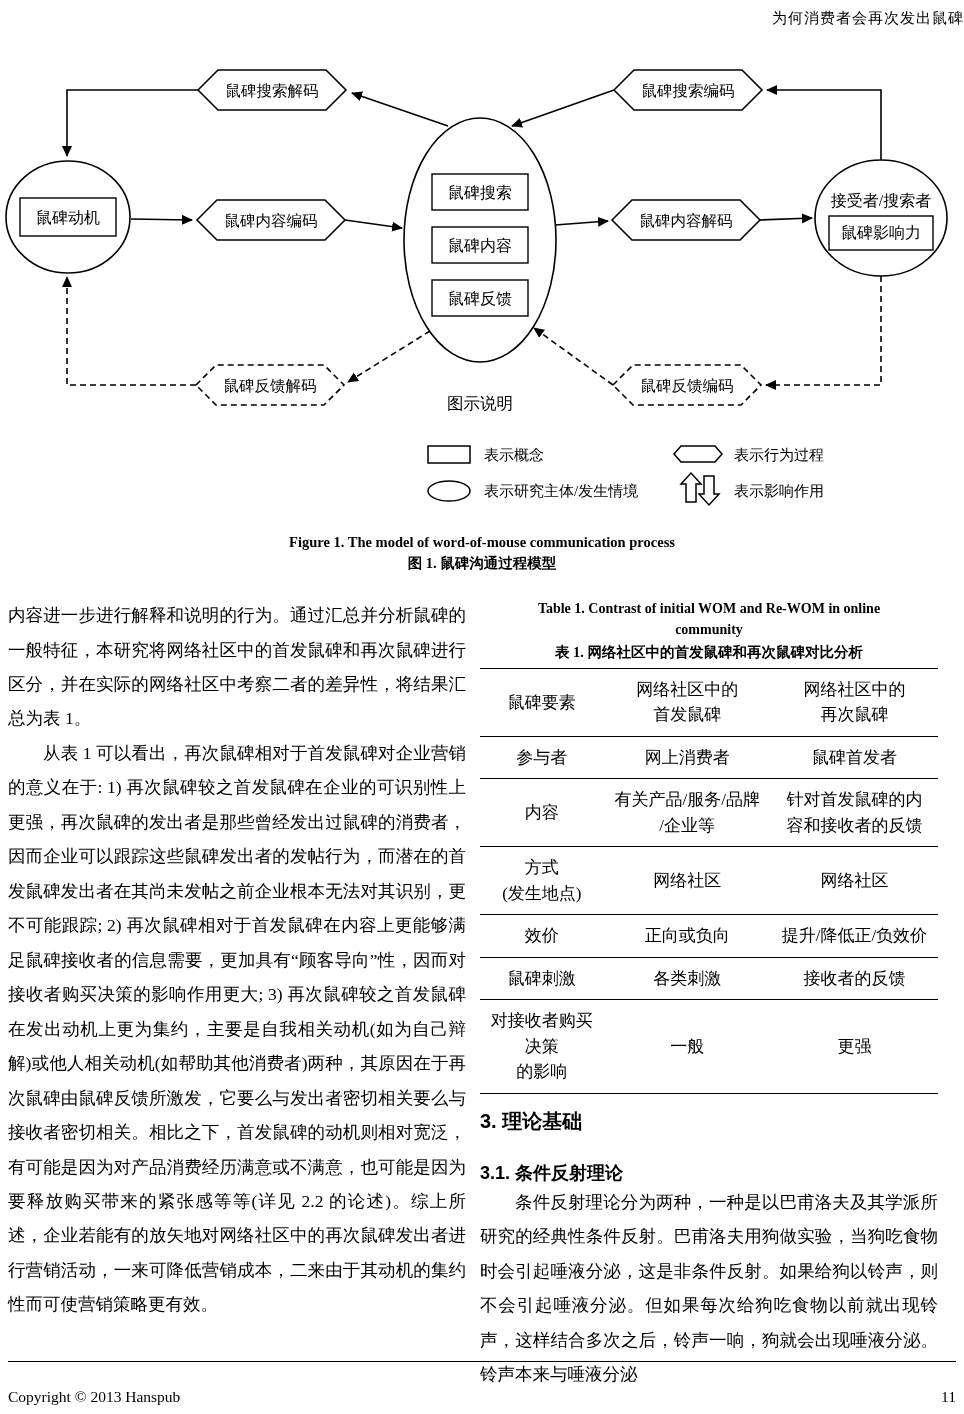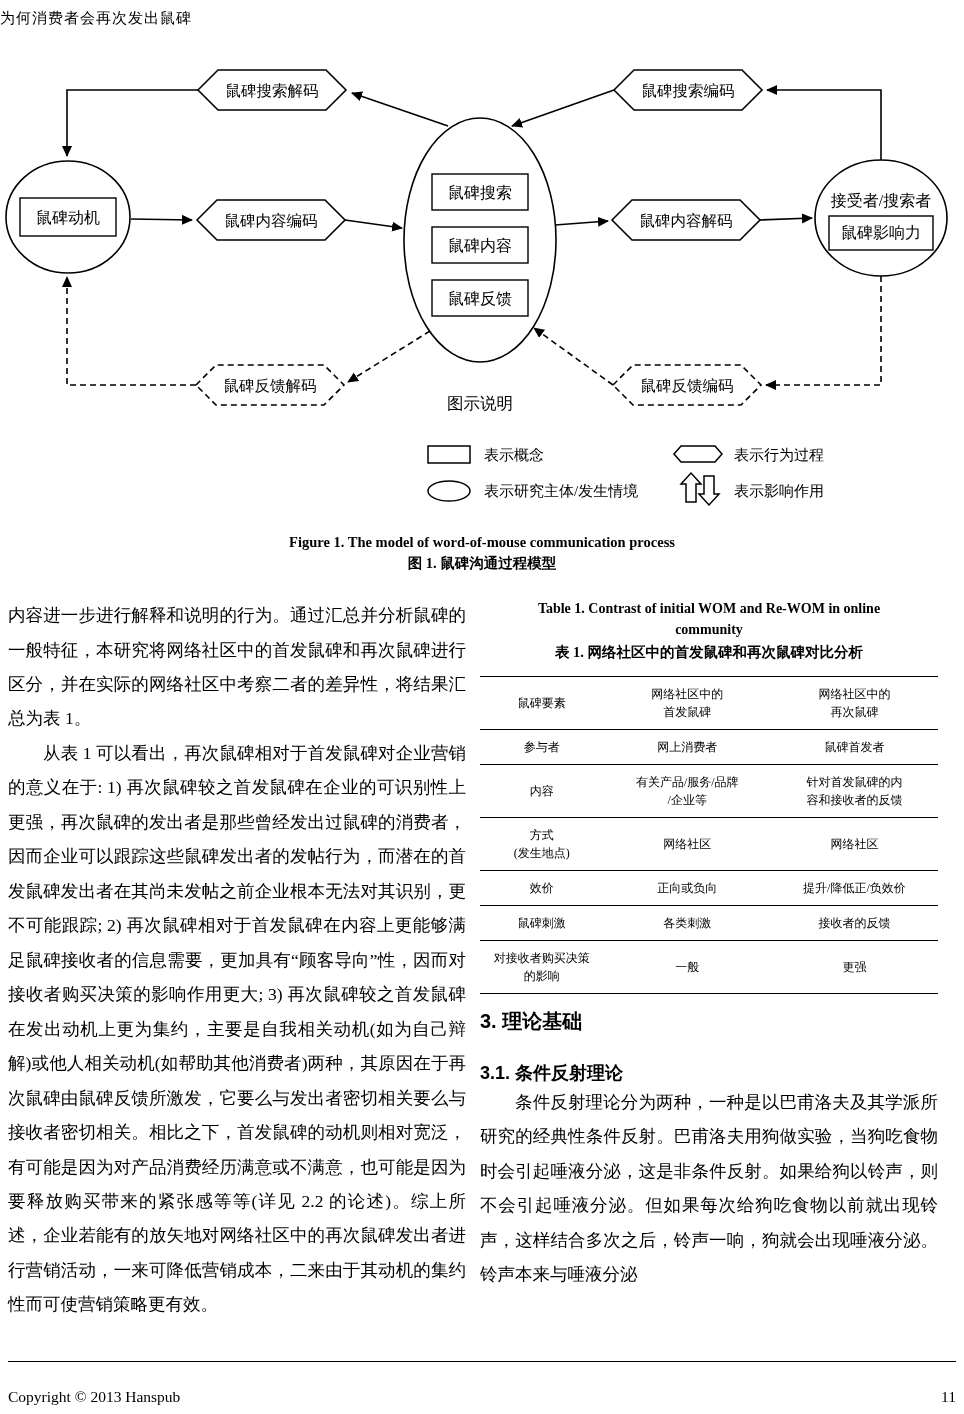--- a/index.html
+++ b/index.html
@@ -4,35 +4,35 @@
 <style>
   * { margin:0; padding:0; box-sizing:border-box; }
   html,body { background:#ffffff; }
   body {
     width:964px; height:1414px;
     font-family:"Liberation Serif","DejaVu Serif",serif;
     color:#000;
   }
   .page { position:relative; width:964px; height:1414px; overflow:hidden; }
   .running-title {
-    text-align:left; padding-top:9px; font-size:15px; letter-spacing:1px;
+    text-align:right; padding-top:9px; font-size:15px; letter-spacing:1px;
   }
   .figure-block { margin-top:22px; }
   .figure-block svg { display:block; }
   .fig-caption { text-align:center; font-weight:bold; font-size:14.5px; line-height:1.45; margin-top:12px; }
   .fig-caption .zh { font-size:14.5px; }
   .columns { display:flex; gap:14px; padding:0 8px; margin-top:24px; }
   .col { width:458px; }
   .body-text { font-size:17.5px; line-height:1.97; text-align:justify; }
   .body-text p.indent { text-indent:2em; }
   .tbl-caption { text-align:center; font-weight:bold; font-size:14px; line-height:1.5; padding:0 24px; }
   .tbl-caption .zh { font-size:14.5px; margin-top:2px; }
   table.cmp {
-    width:100%; border-collapse:collapse; margin-top:12px;
-    font-size:12px; border-top:1.4px solid #000;
+    width:100%; border-collapse:collapse; margin-top:4px;
+    font-size:17px; border-top:1.4px solid #000;
   }
   table.cmp th, table.cmp td {
     border-bottom:0.8px solid #000;
     text-align:center; vertical-align:middle;
     padding:8px 3px; font-weight:normal; white-space:pre-line; line-height:1.5;
   }
   table.cmp col.c1 { width:27%; }
   table.cmp col.c2 { width:36.5%; }
   table.cmp col.c3 { width:36.5%; }
   .sec-h2 { font-family:"Liberation Sans","DejaVu Sans",sans-serif; font-size:20px; font-weight:bold; margin-top:14px; }

